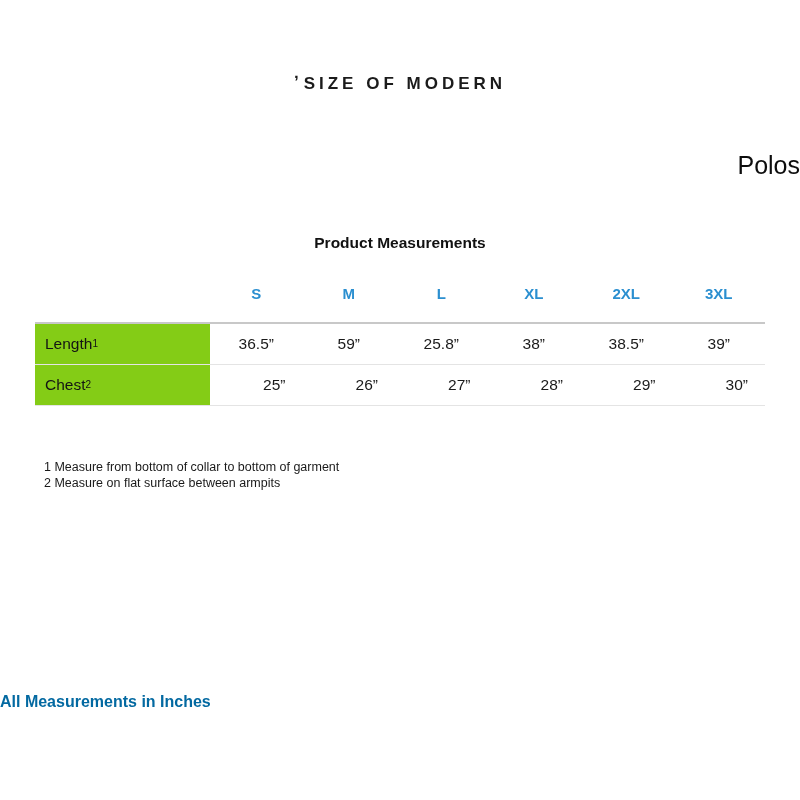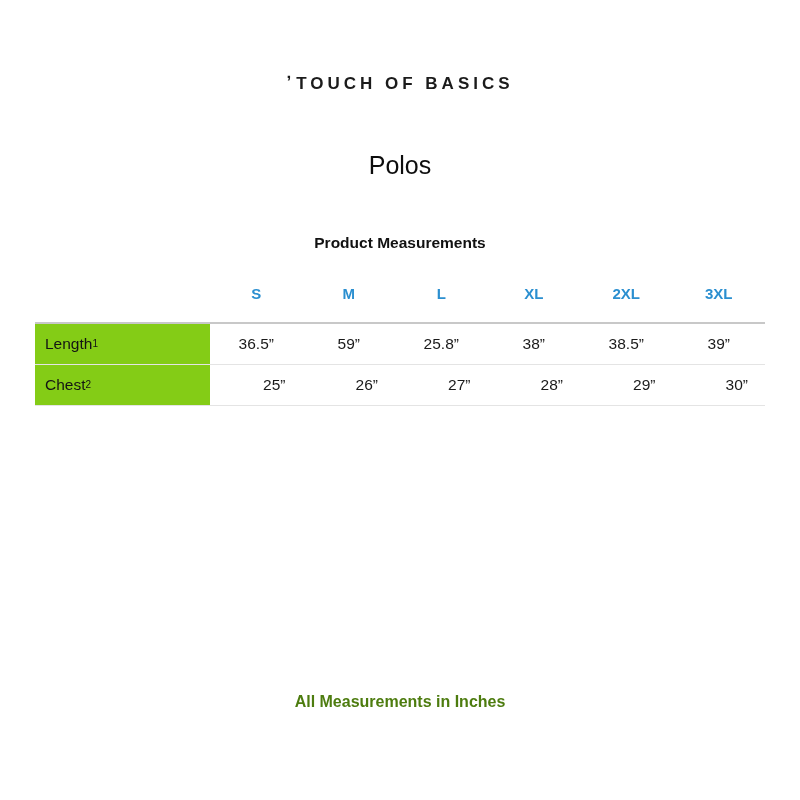--- a/index.html
+++ b/index.html
@@ -46,21 +46,21 @@
     text-align: center;
     font-size: 25px;
     font-weight: 400;
     color: #0d0d0d;
   }
   .subtitle {
     position: absolute;
     top: 151px;
     left: 0;
     width: 100%;
-    text-align: center;
+    text-align: right;
     font-size: 25px;
     font-weight: 400;
     color: #0d0d0d;
   }
   .caption {
     position: absolute;
     top: 234px;
     left: 0;
     width: 100%;
     text-align: center;
@@ -135,33 +135,32 @@
     line-height: 16px;
     color: #1a1a1a;
   }
 
   
   .footer-note {
     position: absolute;
     top: 693px;
     left: 0;
     width: 100%;
-    text-align: center;
     font-size: 16px;
     font-weight: 700;
-    color: #4d7c0f;
+    color: #0369a1;
   }
 </style>
 </head>
 <body>
 
 <div class="page">
 
   <div class="logo">
-    <span class="mark">ʼ</span><span>TOUCH OF BASICS</span>
+    <span class="mark">ʼ</span><span>SIZE OF MODERN</span>
   </div>
 
   <div class="subtitle">Polos</div>
 
   <div class="caption">Product Measurements</div>
 
   <div class="size-table">
     <div class="thead">
       <div class="corner"></div>
       <div class="col-h">S</div>
@@ -192,16 +191,20 @@
       </div>
       <div class="val-cell">25”</div>
       <div class="val-cell">26”</div>
       <div class="val-cell">27”</div>
       <div class="val-cell">28”</div>
       <div class="val-cell">29”</div>
       <div class="val-cell">30”</div>
     </div>
   </div>
 
+  <div class="footnotes">
+    <div>1 Measure from bottom of collar to bottom of garment</div>
+    <div>2 Measure on flat surface between armpits</div>
+  </div>
 
   <div class="footer-note">All Measurements in Inches</div>
 
 </div>
 
 </body></html>

